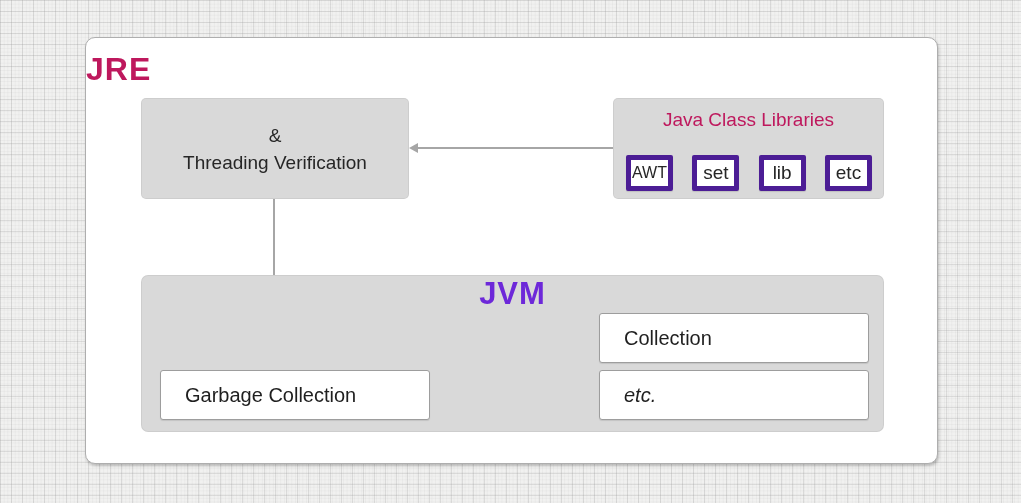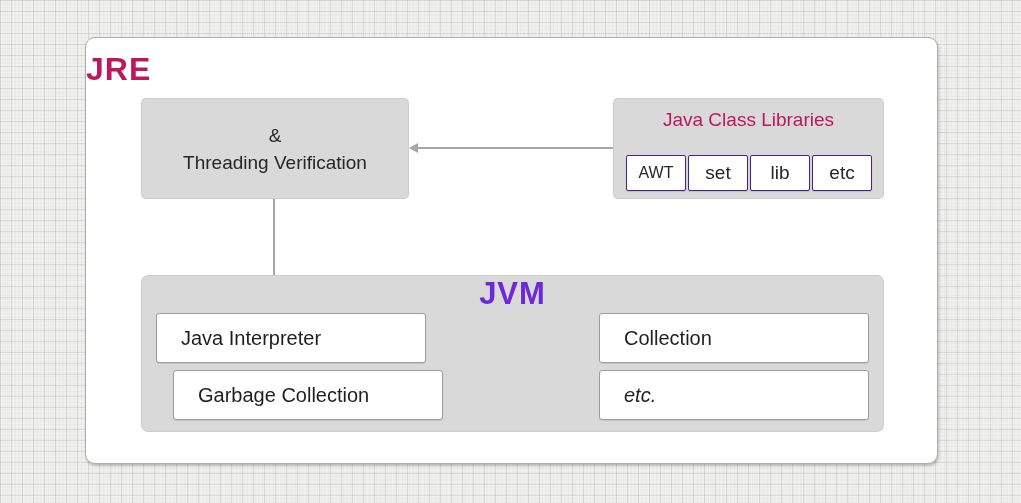--- a/index.html
+++ b/index.html
@@ -51,23 +51,23 @@
   }
   .lib-title {
     position: absolute; top: 11px; left: 0; width: 100%;
     text-align: center; font-size: 19px; color: #be185d;
   }
   .chip-row {
     position: absolute; left: 13px; right: 12px; top: 57px; height: 36px;
     display: flex; justify-content: space-between;
   }
   .chip {
-    width: 60px; height: 36px;
+    width: 47px; height: 36px;
     background: #ffffff;
-    border: 1px solid #4c1d95;
+    border: 5px solid #4c1d95;
     border-radius: 2px;
     display: flex; align-items: center; justify-content: center;
     font-size: 19px; color: #262626;
     box-shadow: 0 1px 1px rgba(0,0,0,0.12);
   }
   .chip-awt { font-size: 16px; }
 
   
   .arrow-h { position: absolute; left: 323px; top: 104px; width: 204px; height: 12px; }
   .arrow-h-line {
@@ -103,21 +103,21 @@
     position: absolute; height: 50px; width: 270px;
     background: #ffffff;
     border: 1px solid #9d9d9d;
     border-radius: 3px;
     display: flex; align-items: center;
     padding-left: 24px;
     font-size: 20px; color: #1f1f1f;
     box-shadow: 0 1px 1px rgba(0,0,0,0.10);
   }
   .comp-l1 { left: 15px;  top: 38px; }
-  .comp-l2 { left: 32px;  top: 95px; }
+  .comp-l2 { left: 19px;  top: 95px; }
   .comp-r1 { left: 458px; top: 38px; }
   .comp-r2 { left: 458px; top: 95px; font-style: italic; }
 </style>
 </head>
 <body>
 
 <div class="panel">
 
   <div class="jre-title">JRE</div>
 
@@ -141,19 +141,18 @@
     <div class="arrow-h-head"></div>
   </div>
 
   <div class="arrow-v">
     <div class="arrow-v-line"></div>
     <div class="arrow-v-head"></div>
   </div>
 
   <div class="graybox jvm">
     <div class="jvm-title">JVM</div>
-    <div class="comp comp-l1">Java Interpreter</div>
     <div class="comp comp-l2">Garbage Collection</div>
     <div class="comp comp-r1">Collection</div>
     <div class="comp comp-r2">etc.</div>
   </div>
 
 </div>
 
 </body></html>

